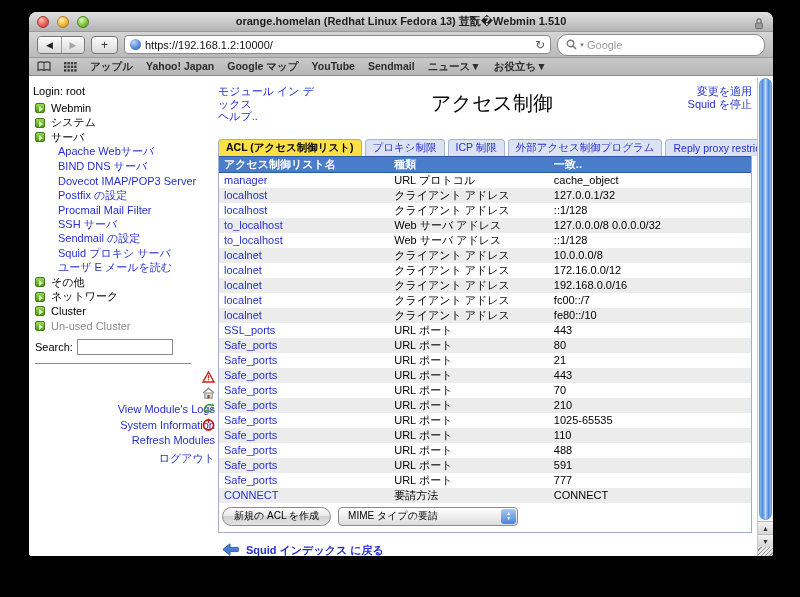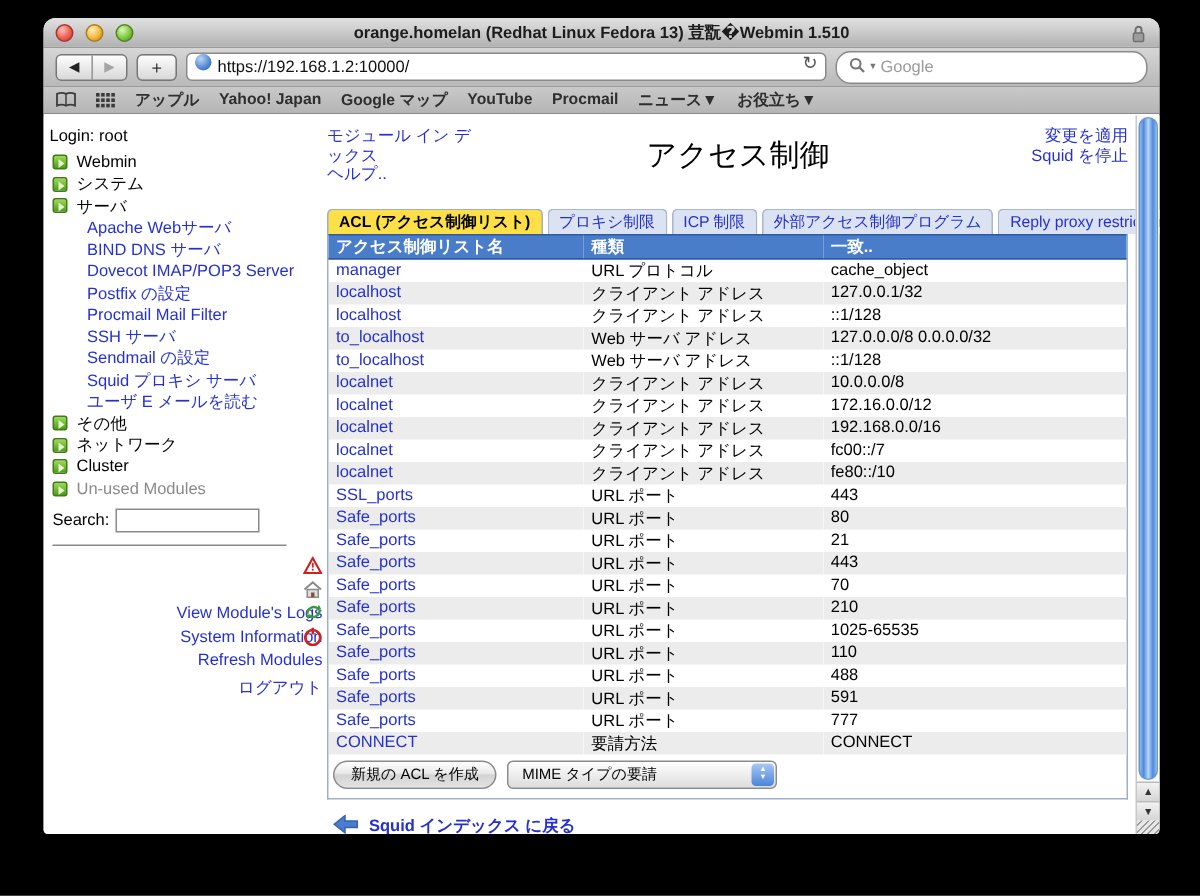--- a/index.html
+++ b/index.html
@@ -26,21 +26,21 @@
     display:flex; align-items:center; padding:0 8px; gap:6px; border-bottom:1px solid #9a9a9a; }
   .seg { display:flex; height:18px; border:1px solid #777; border-radius:4px; overflow:hidden; }
   .seg-btn { width:23px; display:flex; align-items:center; justify-content:center;
     background:linear-gradient(#fdfdfd,#d8d8d8); font-size:9px; color:#222; }
   .seg-btn + .seg-btn { border-left:1px solid #999; }
   .seg-btn.disabled { color:#a5a5a5; }
   .tool-btn { width:27px; height:18px; border:1px solid #777; border-radius:4px;
     background:linear-gradient(#fdfdfd,#d8d8d8); font-size:12px; color:#333;
     display:flex; align-items:center; justify-content:center; }
   .url-field { flex:1; height:19px; background:#fff; border:1px solid #8a8a8a; border-radius:4px;
-    display:flex; padding:0 5px; gap:4px; }
+    display:flex; align-items:center; padding:0 5px; gap:4px; }
   .favicon { width:11px; height:11px; border-radius:50%;
     background:radial-gradient(circle at 35% 30%, #bcd6f5, #4f86d2 60%, #2b5fae); flex:none; }
   .url-input { flex:1; border:none; outline:none; font-size:11px; color:#111; background:transparent;
     font-family:"Liberation Sans","DejaVu Sans",sans-serif; }
   .reload { font-size:12px; color:#555; line-height:1; }
   .search-field { width:208px; height:22px; background:#fff; border:1px solid #8a8a8a; border-radius:10px;
     display:flex; align-items:center; padding:0 8px; gap:2px; }
   .search-input { flex:1; border:none; outline:none; font-size:11px; background:transparent;
     font-family:"Liberation Sans","DejaVu Sans",sans-serif; color:#333; }
   .search-input::placeholder { color:#9a9a9a; }
@@ -190,21 +190,21 @@
             <rect x="6.8" y="7.2" width="2.4" height="2.4"></rect>
             <rect x="10.2" y="7.2" width="2.4" height="2.4"></rect>
           </g>
         </svg>
     </span>
     <span style="display:flex;gap:13px;">
         <span class="bm-item">アップル</span>
         <span class="bm-item">Yahoo! Japan</span>
         <span class="bm-item">Google マップ</span>
         <span class="bm-item">YouTube</span>
-        <span class="bm-item">Procmail</span>
+        <span class="bm-item">Sendmail</span>
         <span class="bm-item">ニュース▼</span>
         <span class="bm-item">お役立ち▼</span>
       </span>
   </div>
 
   <div class="content">
 
     <div class="sidebar">
       <div class="login-line">Login: root</div>
       <div>
@@ -236,21 +236,21 @@
           <div class="cat-row">
             <span class="mod-icon"></span>
             <span class="cat-label">ネットワーク</span>
           </div>
           <div class="cat-row">
             <span class="mod-icon"></span>
             <span class="cat-label">Cluster</span>
           </div>
           <div class="cat-row muted">
             <span class="mod-icon"></span>
-            <span class="cat-label">Un-used Modules</span>
+            <span class="cat-label">Un-used Cluster</span>
           </div>
         </div>
       <div class="search-row">
         <span>Search:</span>
         <input class="side-search" style="">
       </div>
       <hr class="side-divider">
       <div class="action-row">
         <span class="action-ico">
           <svg width="13" height="12" viewBox="0 0 13 12">

